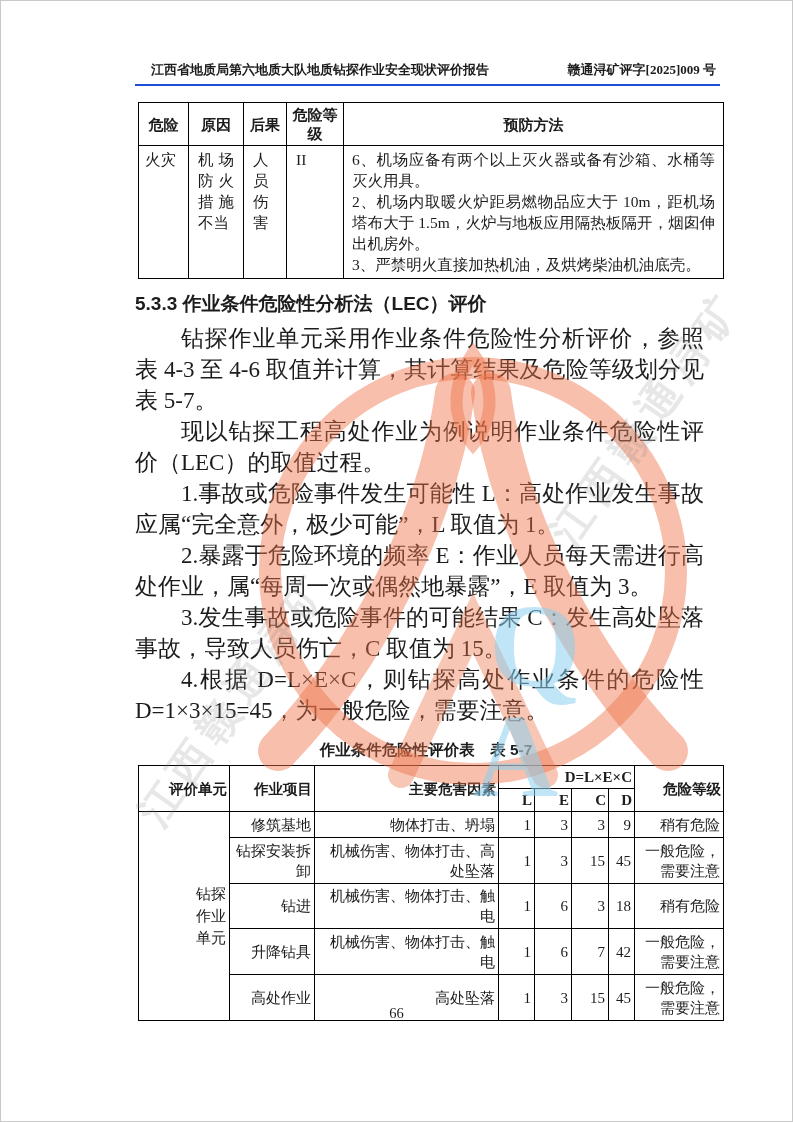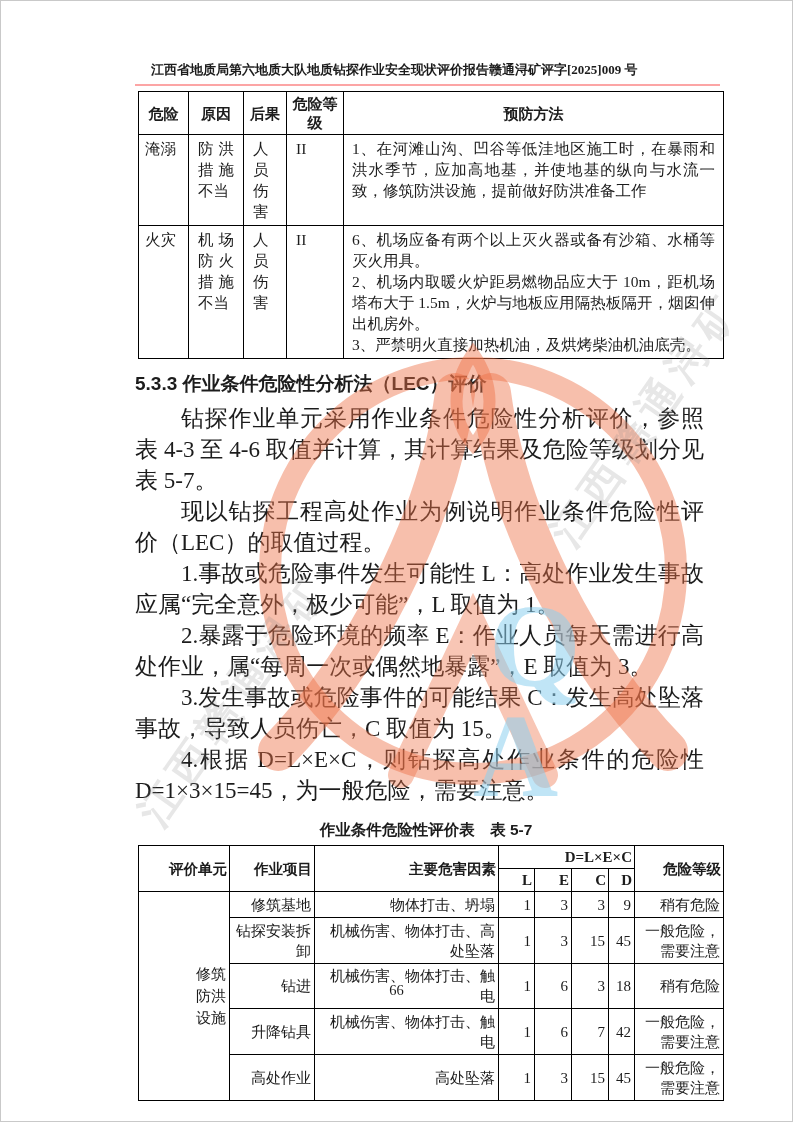--- a/index.html
+++ b/index.html
@@ -10,30 +10,30 @@
     background:#ffffff;
     border:1px solid #c9c9c9;
     box-sizing:border-box;
     overflow:hidden;
     font-family:"Liberation Serif","DejaVu Serif",serif;
     color:#1c1c1c;
   }
   
   .pageheader{
     margin:60px 72px 0 134px;
-    display:flex;justify-content:flex-start;align-items:flex-end;
+    display:flex;justify-content:space-between;align-items:flex-end;
     font-size:13px;font-weight:bold;
-    border-bottom:2px solid #fca5a5;
+    border-bottom:2px solid #1d4ed8;
     padding:0 4px 5px 16px;
   }
   
   table{border-collapse:collapse;table-layout:fixed;}
   td,th{border:1px solid #000;box-sizing:border-box;overflow:hidden;}
   
-  .hazard{margin:5px 0 0 137px;width:585px;font-size:15.5px;border-radius:23px;}
+  .hazard{margin:16px 0 0 137px;width:585px;font-size:15.5px;border-radius:23px;}
   .hazard th{
     font-family:"Liberation Sans","DejaVu Sans",sans-serif;
     font-weight:bold;font-size:15px;height:40px;text-align:center;
     padding:2px;line-height:19px;
   }
   .hazard td{vertical-align:top;padding:3px 6px;line-height:21px;}
   .hazard td.jus{text-align:justify;text-justify:inter-character;padding:3px 9px;}
   .hazard td.lvl{padding-left:9px;}
   .hazard td.prev{padding:3px 8px;}
   .hazard .prev div{text-align:justify;text-justify:inter-character;}
@@ -67,21 +67,21 @@
   .lec .unitcell span{display:inline-block;width:2.2em;line-height:22px;}
   .hr-h1 th{height:22px;}
   .hr-h2 th{height:22px;}
   .br1 td{height:26px;margin-top:12px;}
   .br2 td{height:46px;}
   .br3 td{height:32px;}
   .br4 td{height:46px;}
   .br5 td{height:46px;}
   
   .pagenum{
-    position:absolute;left:0;top:981px;width:100%;
+    position:absolute;left:0;top:1004px;width:100%;
     text-align:center;font-size:14.5px;
   }
   
   .wm{position:absolute;pointer-events:none;z-index:6;}
   .wm-letter{
     font-family:"Liberation Serif","DejaVu Serif",serif;
     font-weight:bold;
     color:rgba(140,208,238,0.55);
   }
   .wm-q{left:488px;top:578px;font-size:118px;}
@@ -127,29 +127,20 @@
         <col style="width:57px">
         <col style="width:380px">
       </colgroup>
     <tbody>
         <tr>
       <th>危险</th>
       <th>原因</th>
       <th>后果</th>
       <th>危险等级</th>
       <th>预防方法</th>
-    </tr>
-    <tr class="r1">
-      <td>淹溺</td>
-      <td class="jus">防洪措施不当</td>
-      <td class="jus">人员伤害</td>
-      <td class="lvl">II</td>
-      <td class="prev">
-        <div>1、在河滩山沟、凹谷等低洼地区施工时，在暴雨和洪水季节，应加高地基，并使地基的纵向与水流一致，修筑防洪设施，提前做好防洪准备工作</div>
-      </td>
     </tr>
     <tr class="r2">
       <td>火灾</td>
       <td class="jus">机场防火措施不当</td>
       <td class="jus">人员伤害</td>
       <td class="lvl">II</td>
       <td class="prev">
         <div>6、机场应备有两个以上灭火器或备有沙箱、水桶等灭火用具。</div>
         <div>2、机场内取暖火炉距易燃物品应大于 10m，距机场塔布大于 1.5m，火炉与地板应用隔热板隔开，烟囱伸出机房外。</div>
         <div>3、严禁明火直接加热机油，及烘烤柴油机油底壳。</div>
@@ -186,21 +177,21 @@
       <th colspan="4" class="formula">D=L×E×C</th>
       <th rowspan="2">危险等级</th>
     </tr>
     <tr class="hr-h2">
       <th class="formula">L</th>
       <th class="formula">E</th>
       <th class="formula">C</th>
       <th class="formula">D</th>
     </tr>
     <tr class="br1">
-      <td rowspan="5" class="unitcell"><span>修筑防洪设施</span></td>
+      <td rowspan="5" class="unitcell"><span>钻探作业单元</span></td>
       <td>修筑基地</td>
       <td>物体打击、坍塌</td>
       <td>1</td>
       <td>3</td>
       <td>3</td>
       <td>9</td>
       <td>稍有危险</td>
     </tr>
     <tr class="br2">
       <td>钻探安装拆卸</td>

